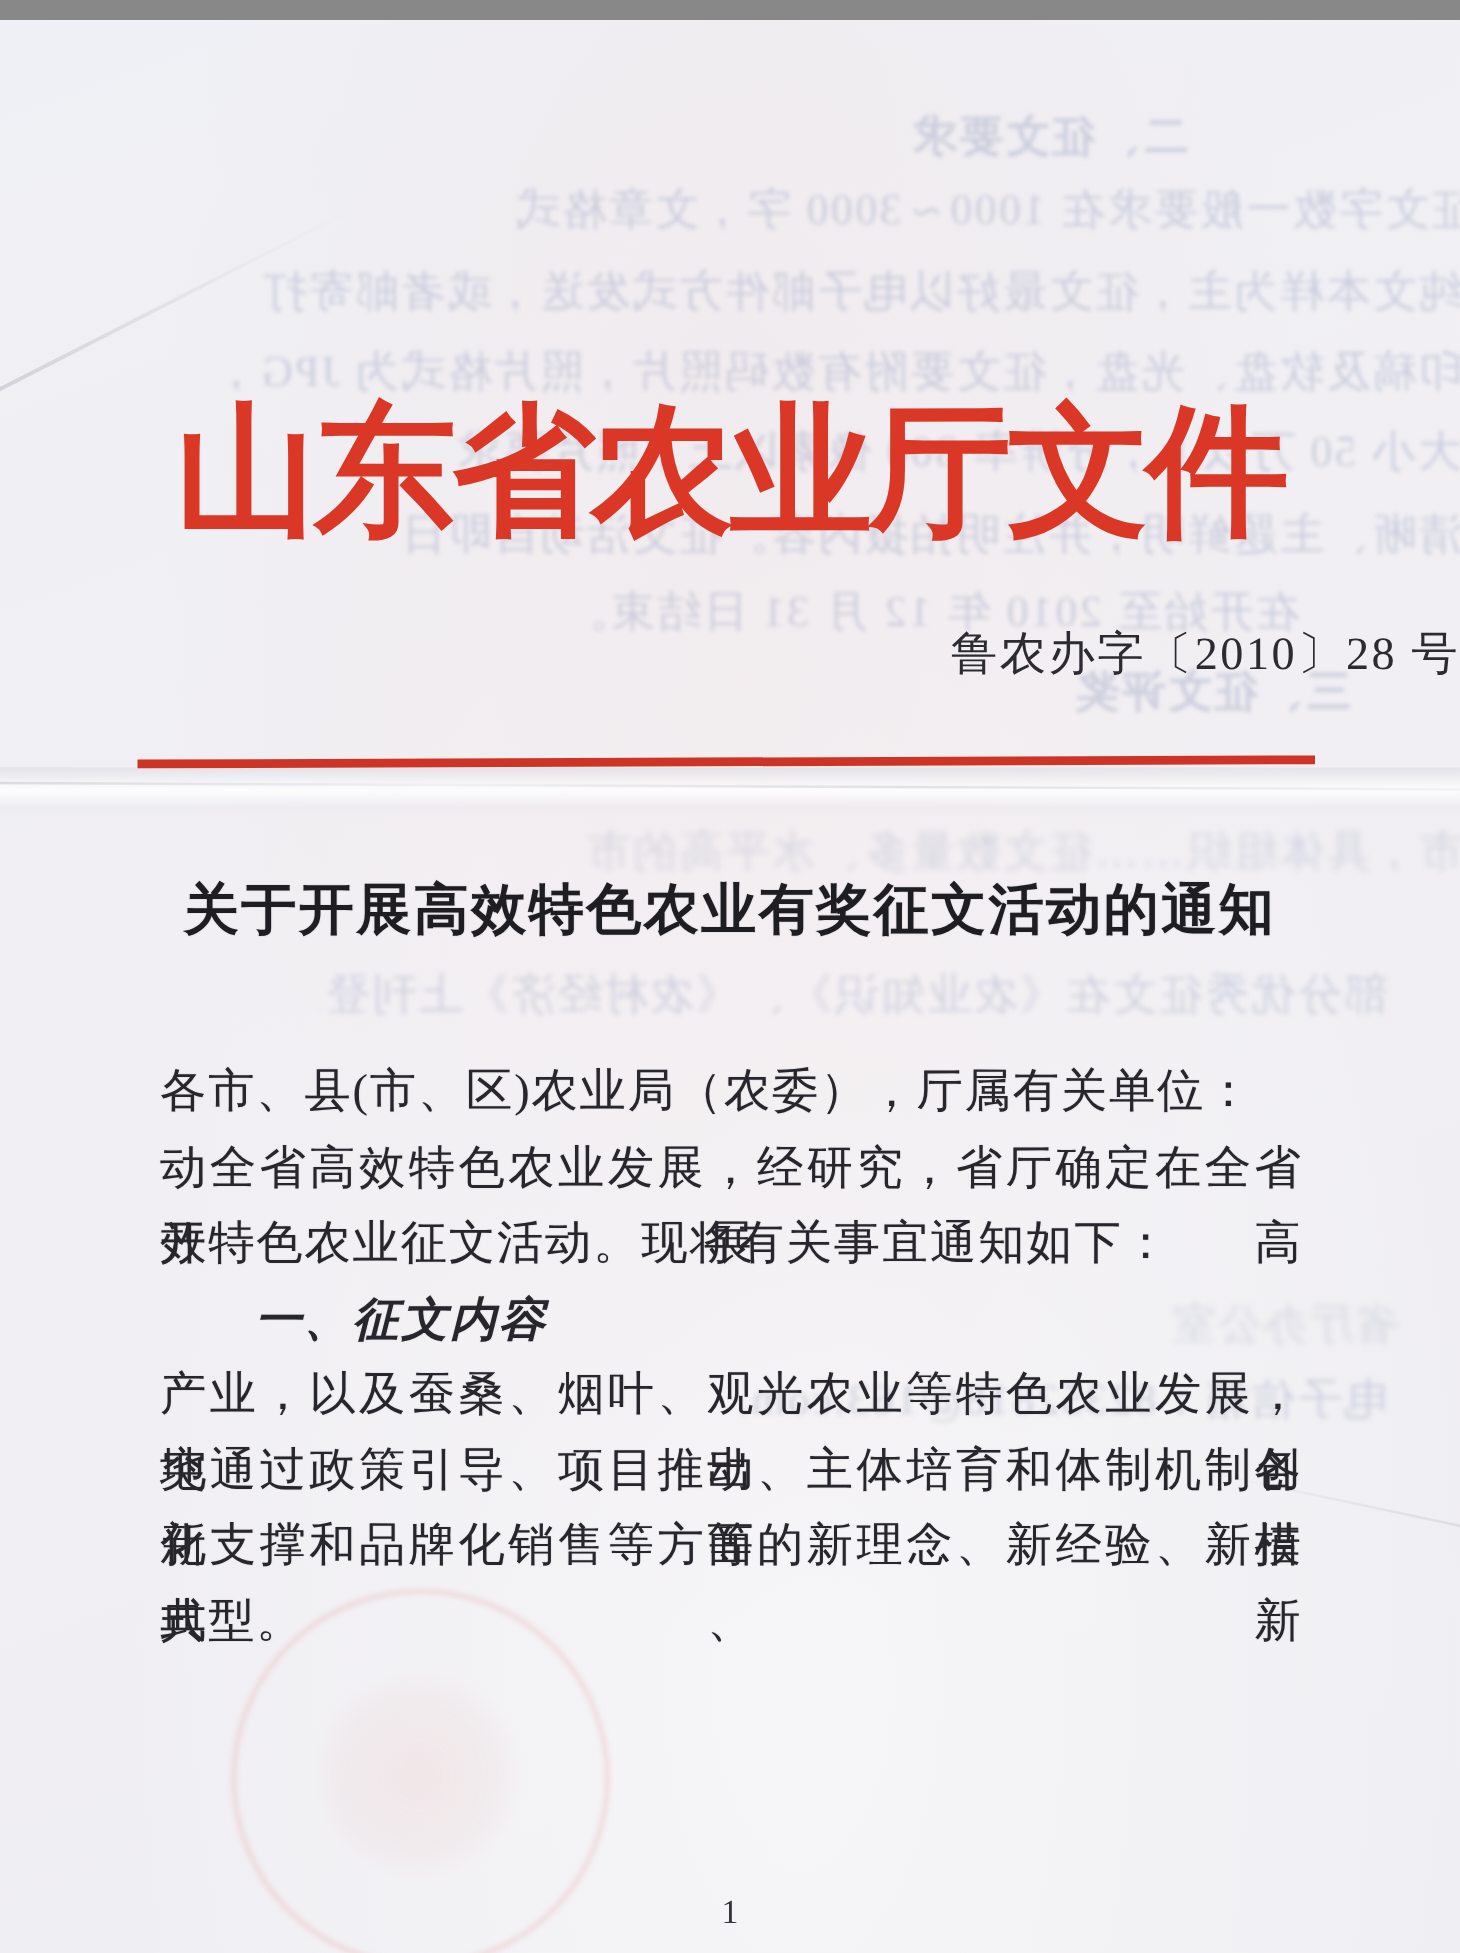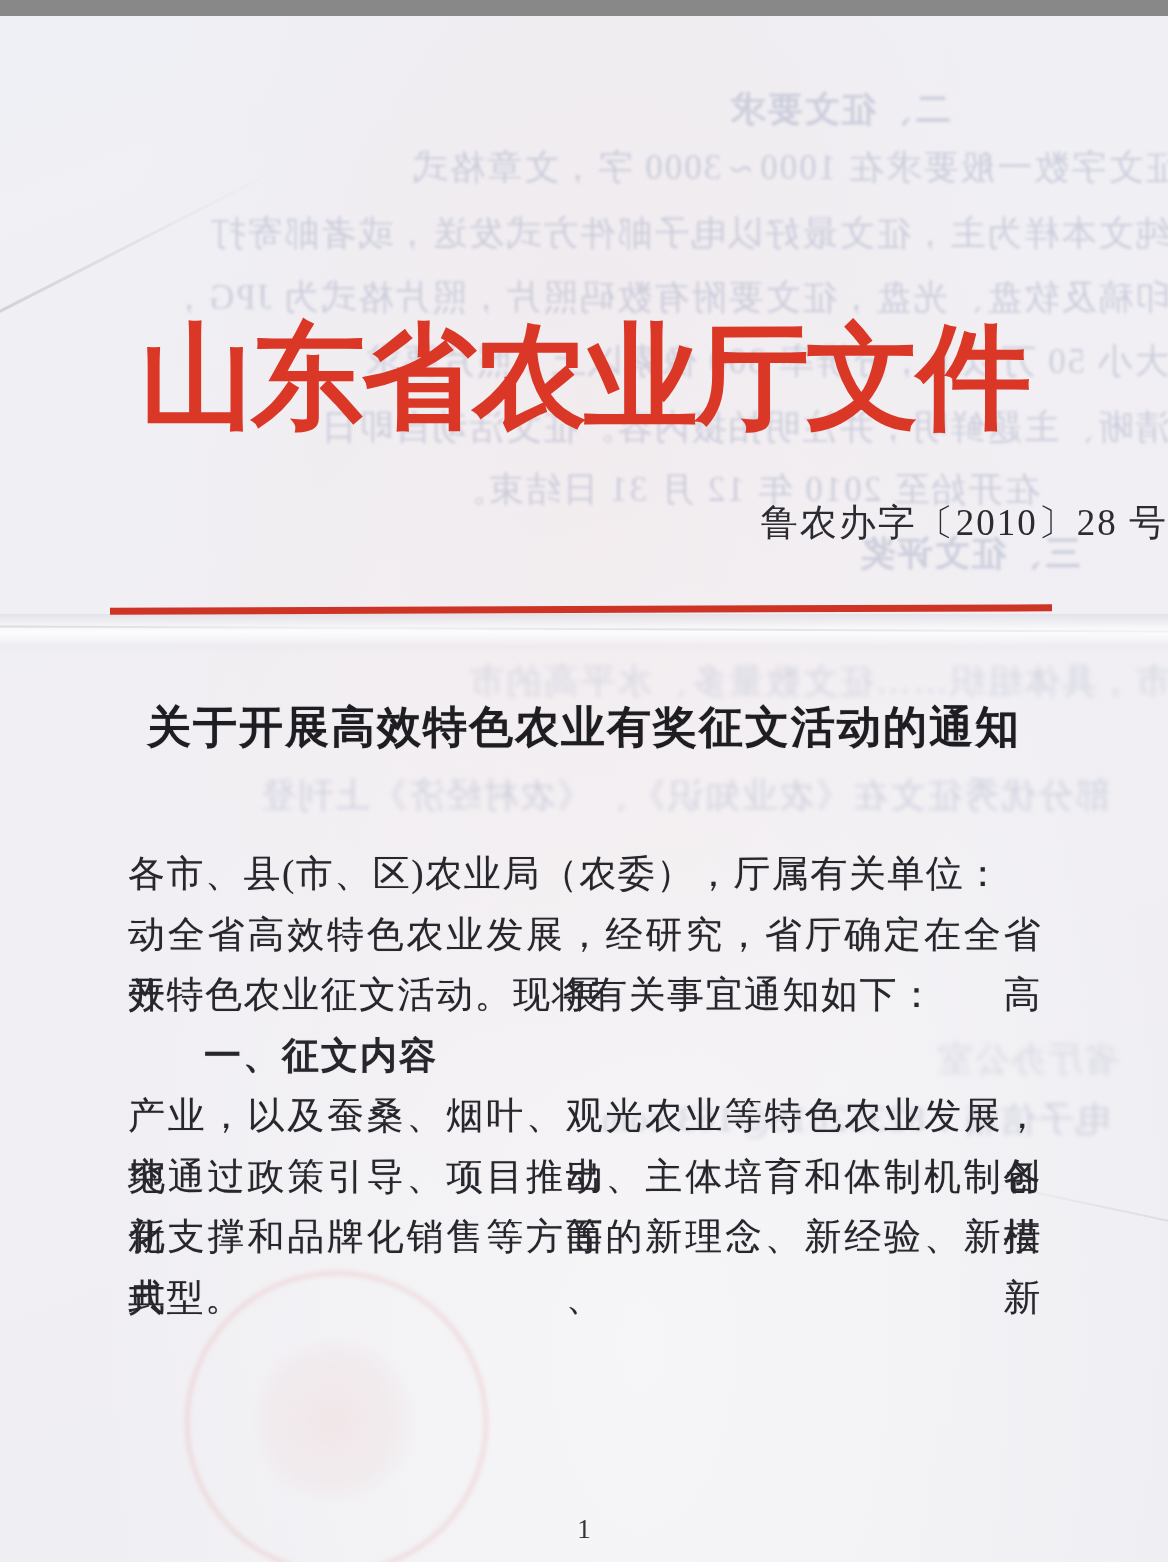--- a/index.html
+++ b/index.html
@@ -108,21 +108,21 @@
     font-size:37px;
     line-height:60.5px;
     height:60.5px;
     letter-spacing:1.5px;
     color:#26262c;
     text-shadow:0 0 1px rgba(50,50,60,0.30);
     white-space:nowrap;
   }
   .body-line.indent{text-indent:76px;}
   .body-line.fill{white-space:normal;text-align:justify;text-align-last:justify;}
-  .body-line.bold{font-weight:700;font-family:"Liberation Sans","DejaVu Sans",sans-serif;letter-spacing:2px;}
+  .body-line.bold{font-weight:700;font-family:"Liberation Sans","DejaVu Sans",sans-serif;letter-spacing:2px;font-style:italic;}
   .page-number{
     position:absolute;
     left:0;top:1498px;width:1168px;
     text-align:center;
     font-size:27px;
     color:#33333a;
   }
 </style>
 </head>
 <body>

